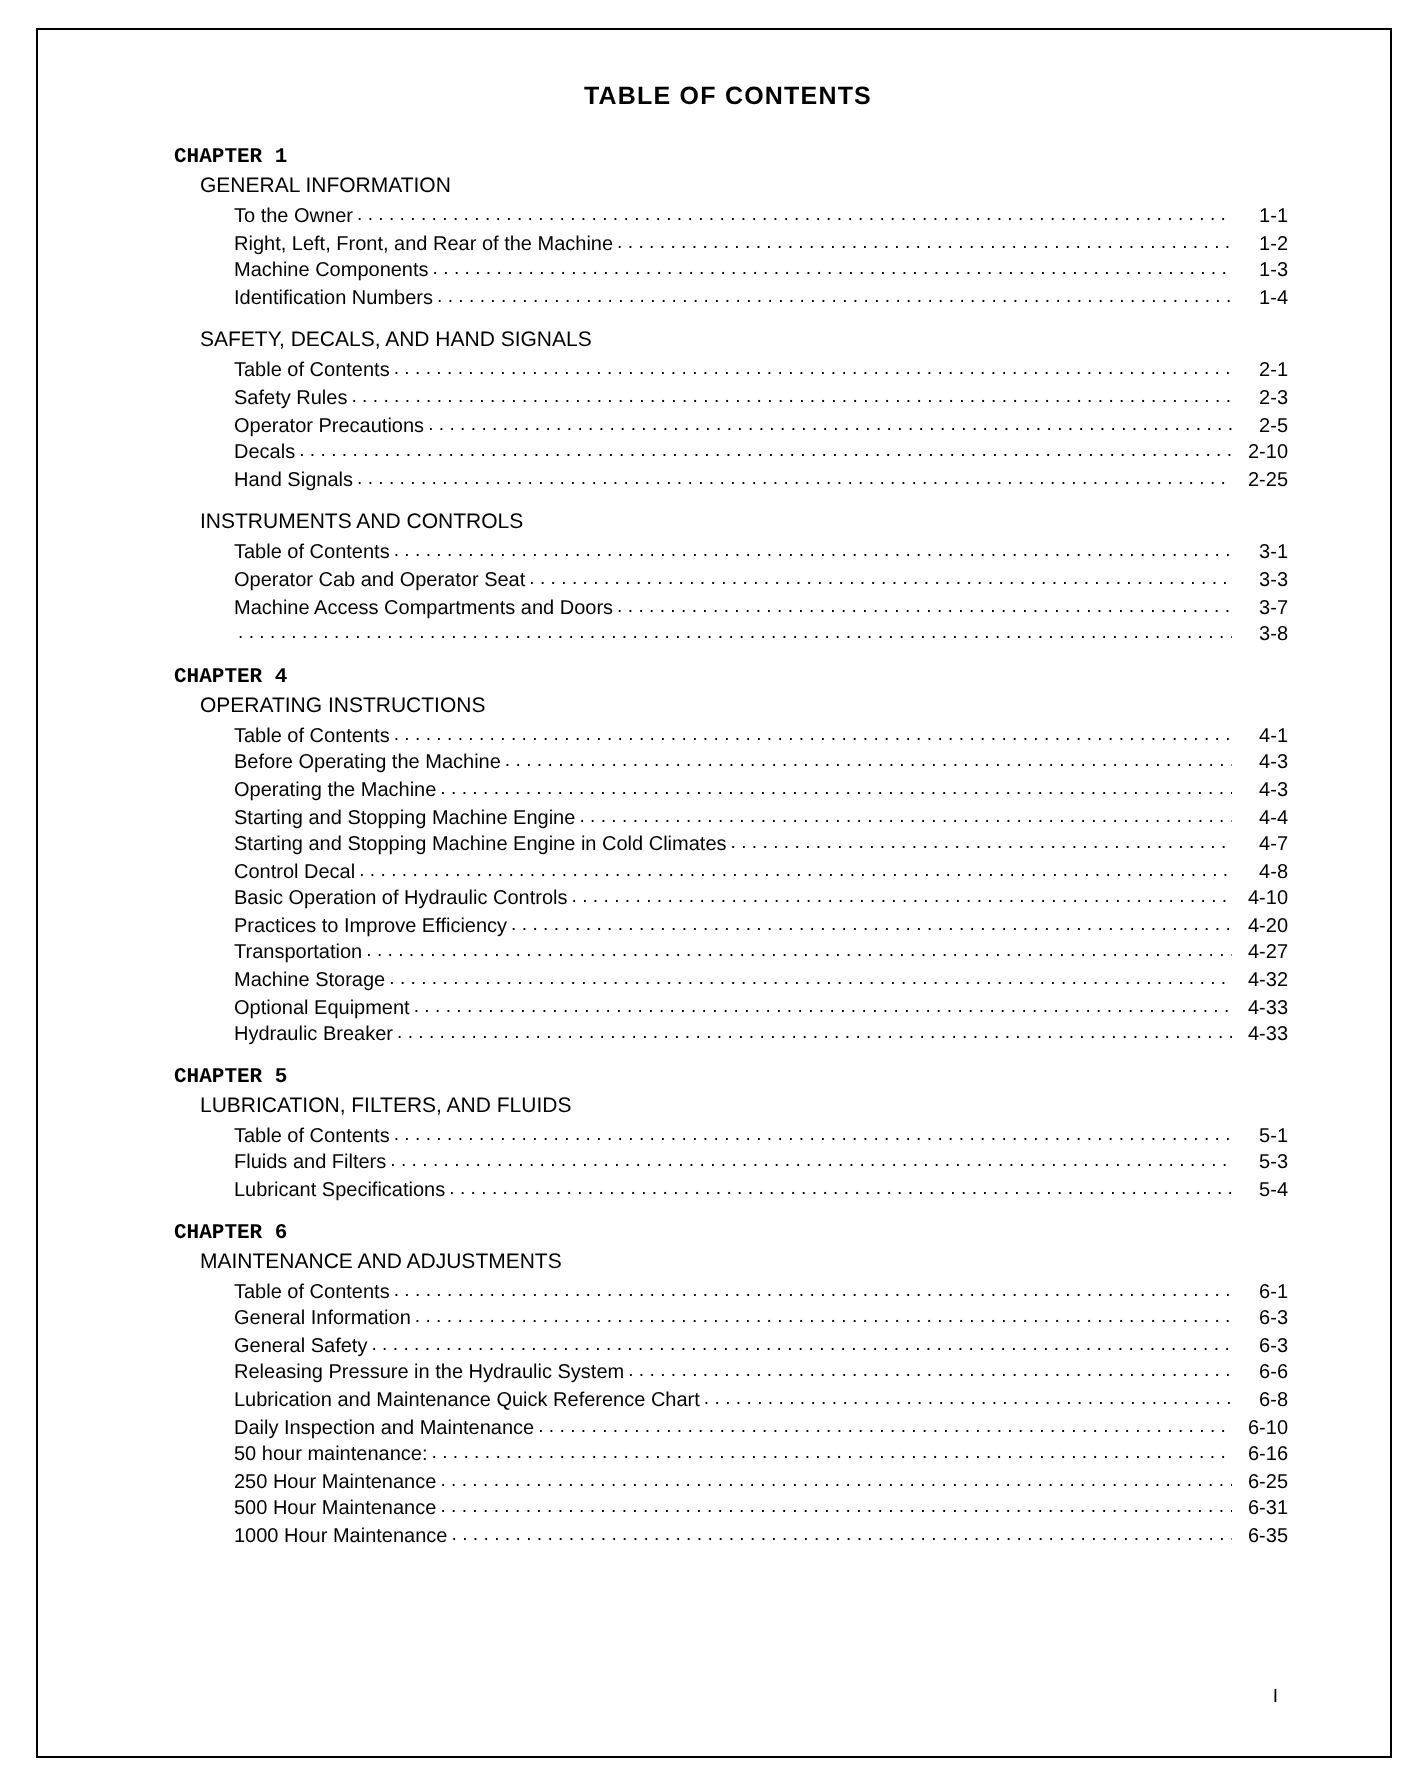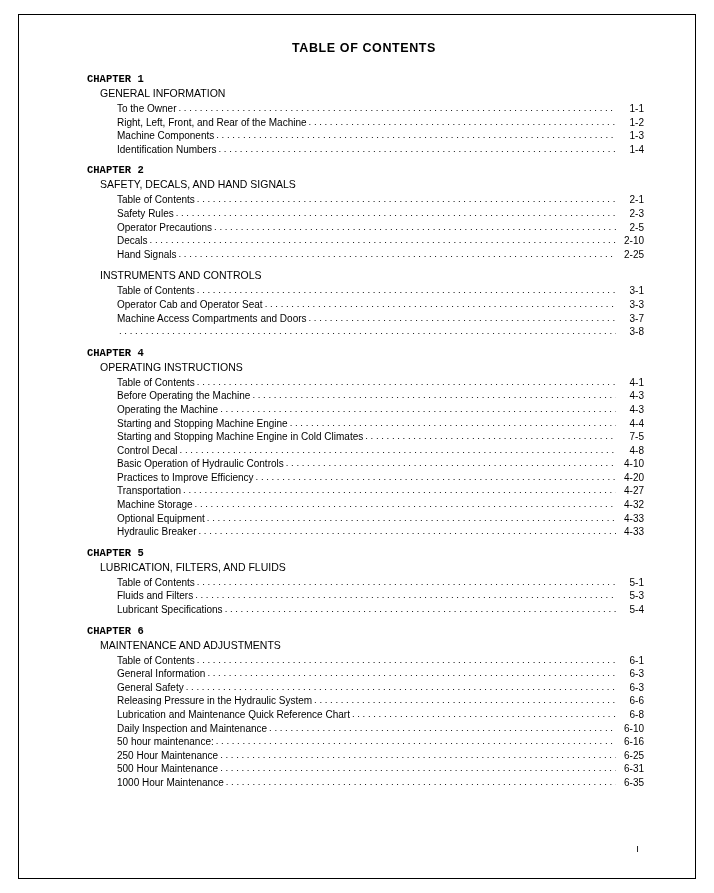--- a/index.html
+++ b/index.html
@@ -133,21 +133,20 @@
                 <span class="entry-page">1-3</span>
               </li>
               <li class="entry">
                 <span class="entry-title">Identification Numbers</span>
                 <span class="entry-dots"></span>
                 <span class="entry-page">1-4</span>
               </li>
             </ul>
           </div>
           <div class="chapter-block">
-            <div class="chapter-label">CHAPTER 2</div>
             <div class="chapter-name">SAFETY, DECALS, AND HAND SIGNALS</div>
             <ul class="entries">
               <li class="entry">
                 <span class="entry-title">Table of Contents</span>
                 <span class="entry-dots"></span>
                 <span class="entry-page">2-1</span>
               </li>
               <li class="entry">
                 <span class="entry-title">Safety Rules</span>
                 <span class="entry-dots"></span>
@@ -214,21 +213,21 @@
                 <span class="entry-page">4-3</span>
               </li>
               <li class="entry">
                 <span class="entry-title">Starting and Stopping Machine Engine</span>
                 <span class="entry-dots"></span>
                 <span class="entry-page">4-4</span>
               </li>
               <li class="entry">
                 <span class="entry-title">Starting and Stopping Machine Engine in Cold Climates</span>
                 <span class="entry-dots"></span>
-                <span class="entry-page">7-5</span>
+                <span class="entry-page">4-7</span>
               </li>
               <li class="entry">
                 <span class="entry-title">Control Decal</span>
                 <span class="entry-dots"></span>
                 <span class="entry-page">4-8</span>
               </li>
               <li class="entry">
                 <span class="entry-title">Basic Operation of Hydraulic Controls</span>
                 <span class="entry-dots"></span>
                 <span class="entry-page">4-10</span>

